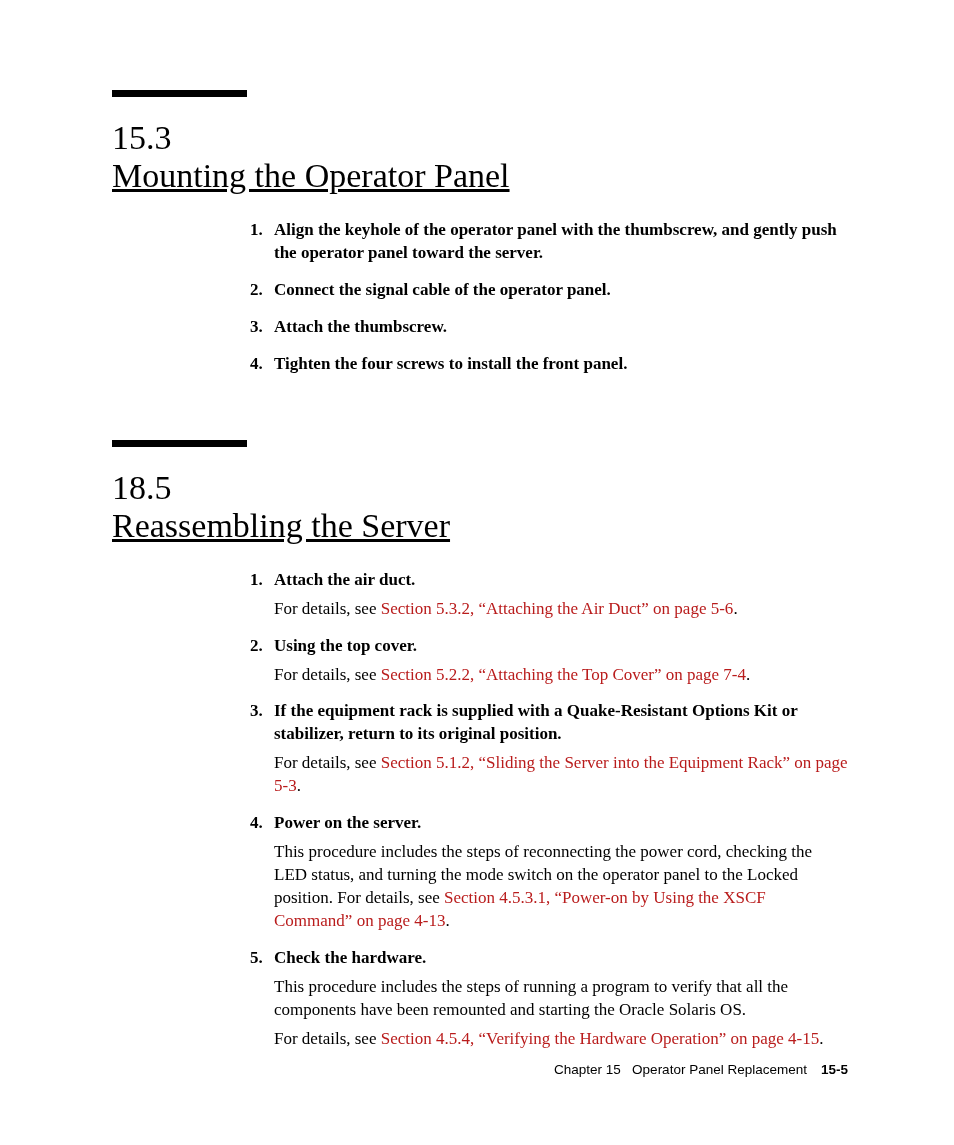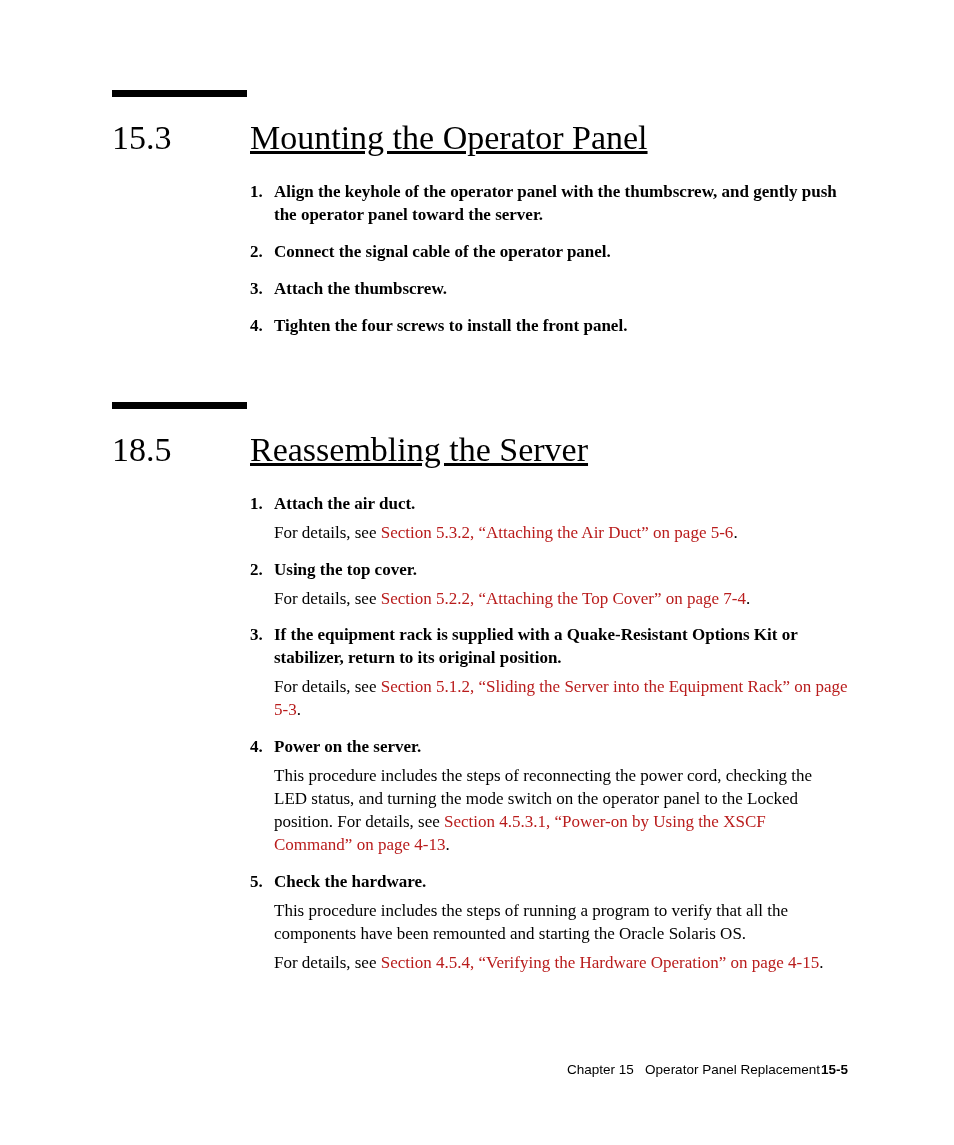--- a/index.html
+++ b/index.html
@@ -22,20 +22,21 @@
   }
   .rule {
     border-top: 7px solid #000;
     width: 135px;
     margin-bottom: 22px;
   }
   .h1row {
     display: flex;
     align-items: flex-start;
     margin-bottom: 24px;
+    flex-direction: column;
   }
   .h1num {
     font-size: 34px;
     font-weight: 400;
     width: 138px;
     flex: none;
   }
   .h1title {
     font-size: 34px;
     font-weight: 400;
@@ -65,21 +66,21 @@
   }
   a.xref { color: #b91c1c; text-decoration: none; }
   .gap-section { height: 64px; }
   .footer {
     position: absolute;
     bottom: 68px;
     right: 106px;
     font-family: "Helvetica Neue", Helvetica, Arial, sans-serif;
     font-size: 13.5px;
   }
-  .footer .pn { font-weight: 700; margin-left: 1px; }
+  .footer .pn { font-weight: 700; margin-left: 14px; }
 </style>
 </head>
 <body>
 
 <div class="page">
 
   <div class="rule"></div>
   <div class="h1row">
     <div class="h1num">15.3</div>
     <div class="h1title">Mounting the Operator Panel</div>

